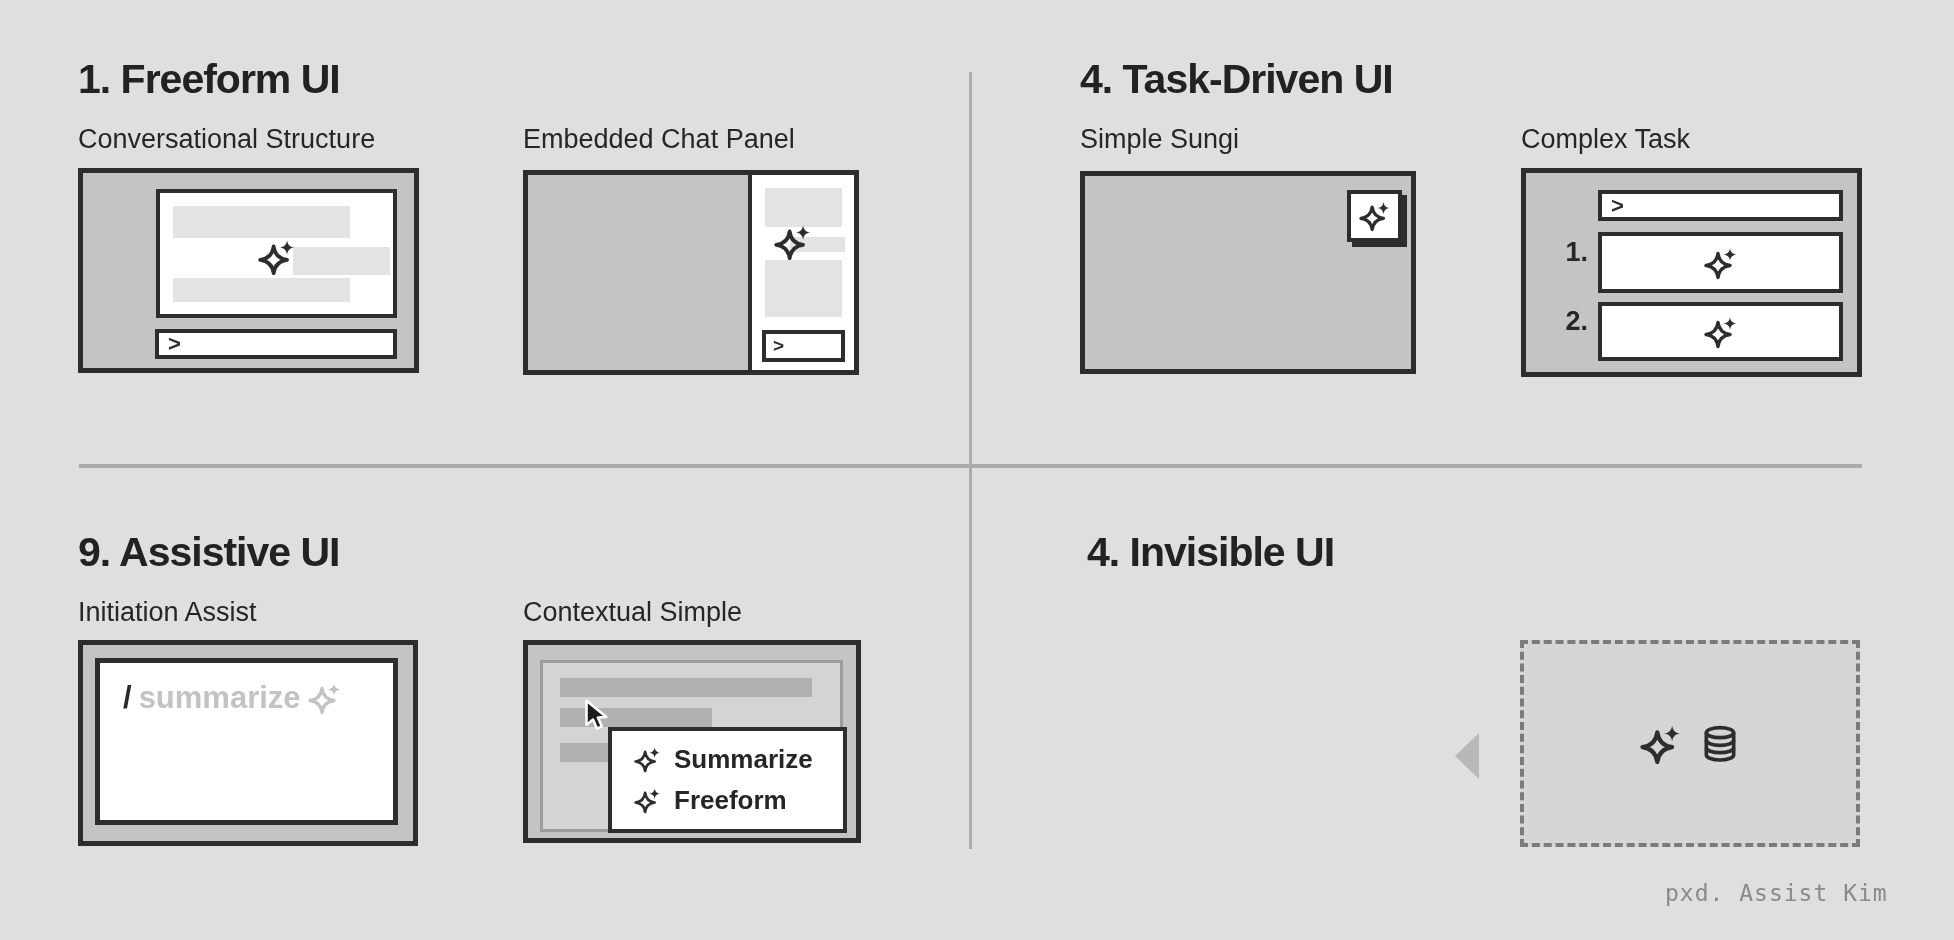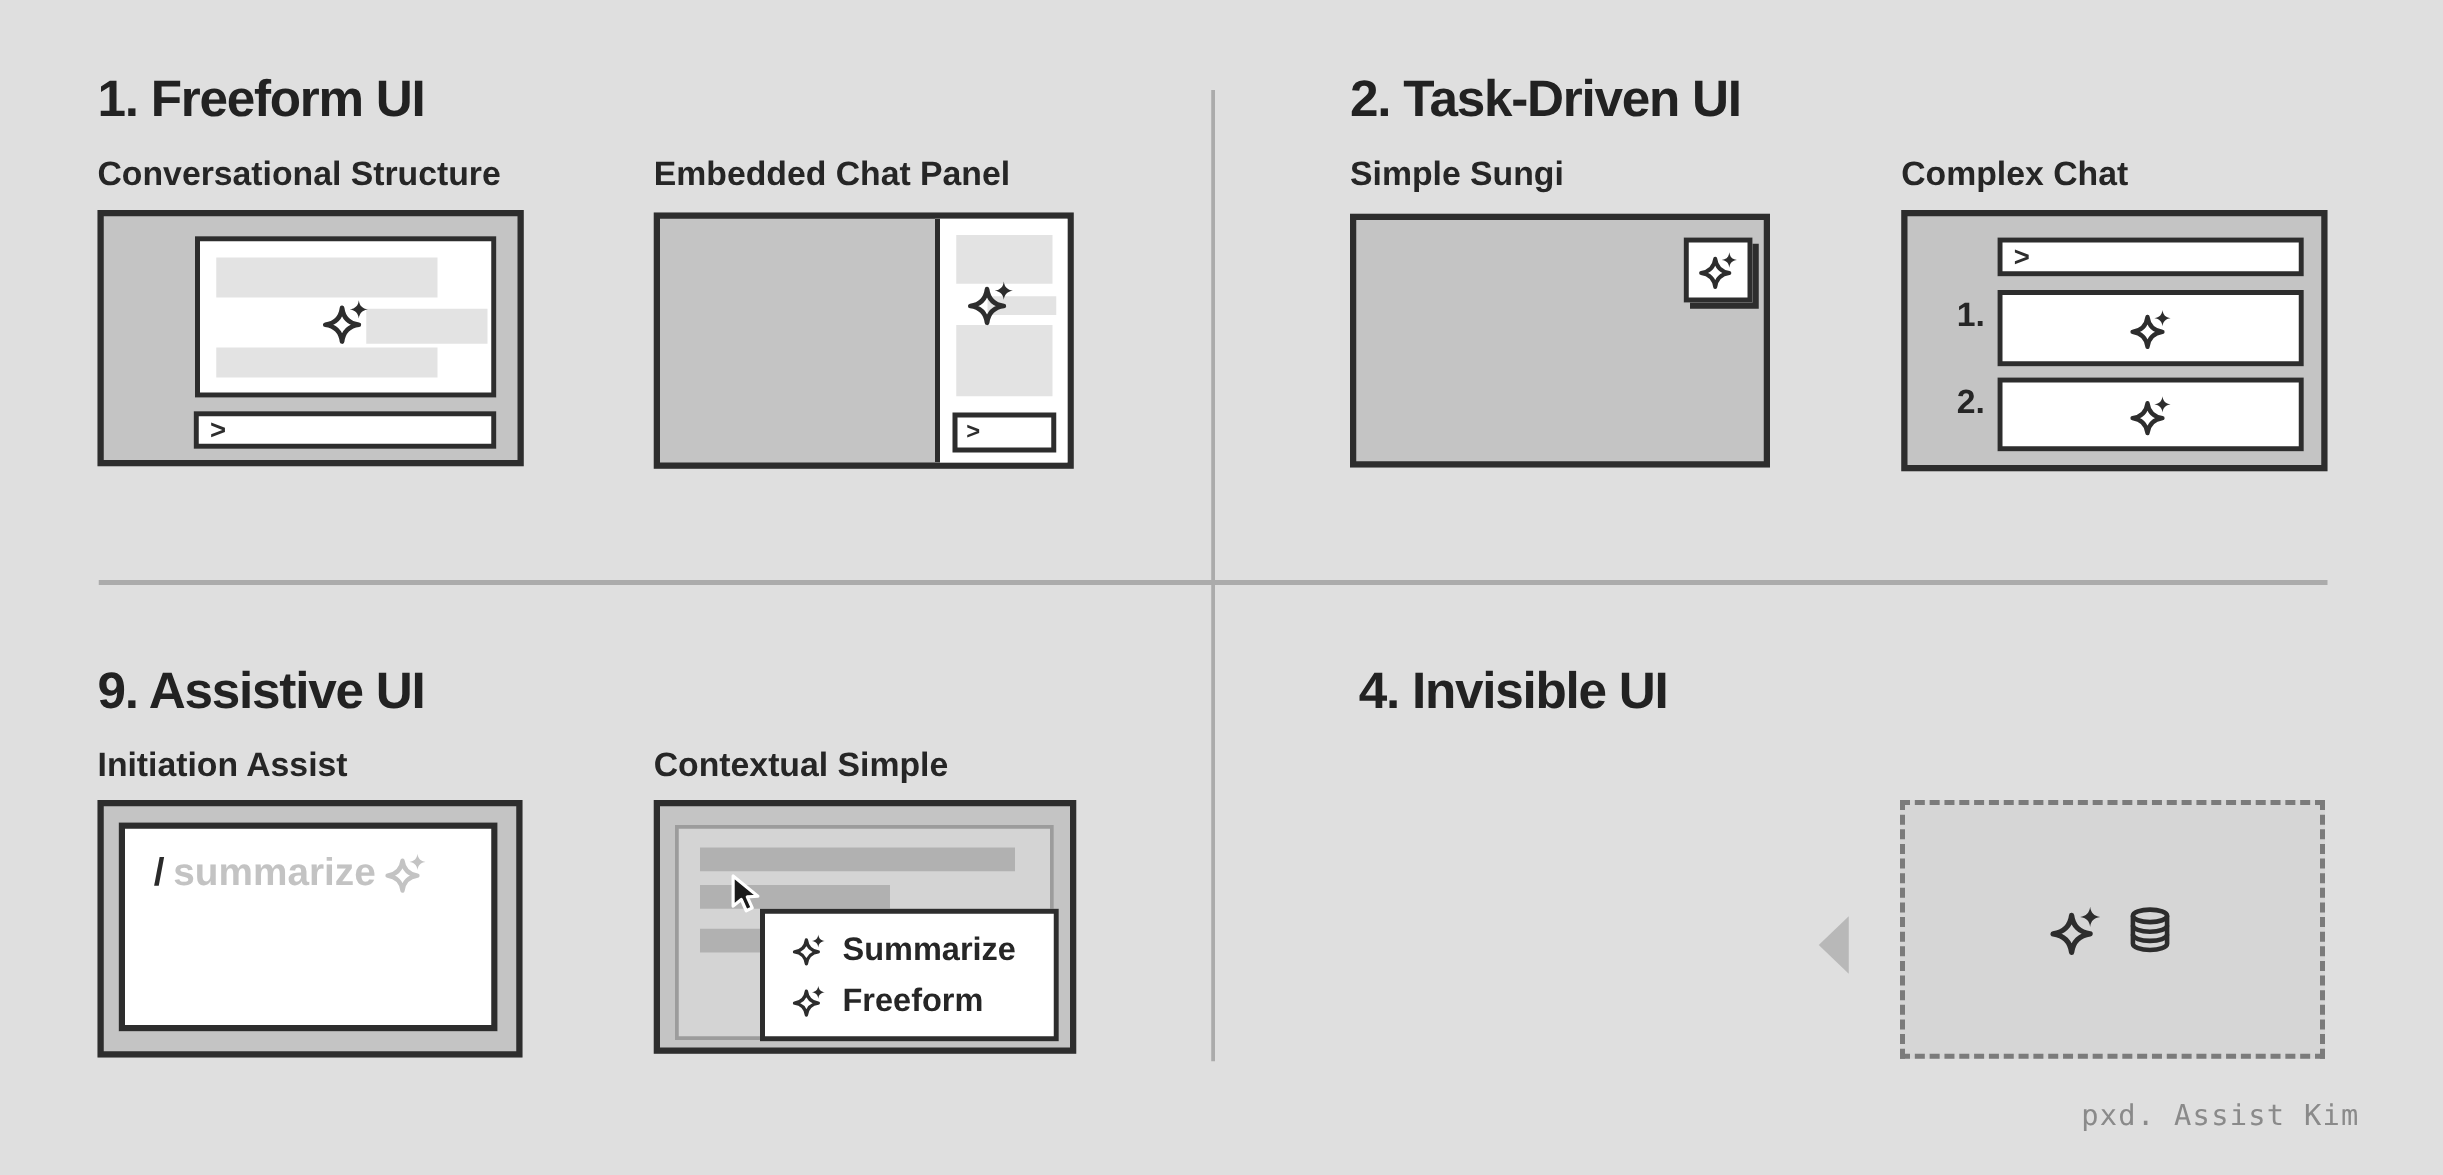--- a/index.html
+++ b/index.html
@@ -1,21 +1,21 @@
 <!DOCTYPE html>
 <html style="--bg: #dfdfdf; --ink: #2d2d2d; --boxGray: #c4c4c4; --barLight: #e3e3e3; --barMid: #b1b1b1; --innerGray: #d4d4d4; --innerBorder: #9c9c9c; --divider: #ababab; --muted: #c3c3c3; --tileFill: #e2e2e2; --tileBorder: #9a9a9a; --dashFill: #d6d6d6; --dashBorder: #7b7b7b; --triangle: #b8b8b8; --signature: #8a8a8a;"><head>
 <meta charset="utf-8">
 <style>
   html,body{margin:0;padding:0;}
   body{background:var(--bg,#dfdfdf);width:1954px;height:940px;overflow:hidden;
        font-family:"Liberation Sans",sans-serif;}
   .canvas{position:relative;width:1808px;height:940px;background:var(--bg,#dfdfdf);color:var(--ink,#2d2d2d);}
   .abs{position:absolute;}
   .sec-title{position:absolute;margin:0;font-size:41px;font-weight:700;letter-spacing:-1px;color:#222;}
-  .panel-label{position:absolute;font-size:27px;font-weight:700;color:#262626;}
+  .panel-label{position:absolute;font-size:27px;font-weight:400;color:#262626;}
   .gray-box{position:absolute;background:var(--boxGray,#c4c4c4);border:5px solid var(--ink,#2d2d2d);box-sizing:border-box;}
   .white-panel{position:absolute;background:#fff;border:4px solid var(--ink,#2d2d2d);box-sizing:border-box;}
   .bar{position:absolute;background:var(--barLight,#e3e3e3);}
   .gbar{position:absolute;background:var(--barMid,#b1b1b1);}
   .prompt-input{position:absolute;background:#fff;border:4px solid var(--ink,#2d2d2d);box-sizing:border-box;
                 display:flex;align-items:center;padding-left:9px;font-weight:700;font-size:22px;color:var(--ink,#2d2d2d);}
   .icon{display:inline-block;line-height:0;color:var(--ink,#2d2d2d);}
   .icon svg{width:100%;height:100%;display:block;}
   .divider-v{position:absolute;left:969px;top:72px;width:3px;height:777px;background:var(--divider,#ababab);}
   .divider-h{position:absolute;left:79px;top:464px;width:1783px;height:4px;background:var(--divider,#ababab);}
@@ -85,35 +85,35 @@
             <path d="M26 2 C26.5 6 28.5 8 32.5 8.5 C28.5 9 26.5 11 26 15 C25.5 11 23.5 9 19.5 8.5 C23.5 8 25.5 6 26 2 Z" fill="currentColor"></path>
           </svg>
         </span>
       <div class="bar" style="left:13px;top:85px;width:77px;height:57px;"></div>
       <div class="prompt-input" style="left:10px;top:155px;width:83px;height:32px;font-size:19px;padding-left:7px;">
         <span>&gt;</span>
       </div>
     </div>
   </div>
 
-  <h2 class="sec-title" style="left:1080px;top:56px;">2. Task-Driven UI</h2>
+  <h2 class="sec-title" style="left:1080px;top:56px;">4. Task-Driven UI</h2>
 
   <div class="panel-label" style="left:1080px;top:124px;">Simple Sungi</div>
   <div class="gray-box" style="left:1080px;top:171px;width:336px;height:203px;">
     <div class="spark-btn">
       <span class="icon" style="width:32px;height:32px;">
           <svg viewBox="0 0 34 34" fill="none">
             <path d="M14 7.5 C14.9 14.3 19.2 18.6 26 19.5 C19.2 20.4 14.9 24.7 14 31.5 C13.1 24.7 8.8 20.4 2 19.5 C8.8 18.6 13.1 14.3 14 7.5 Z" stroke="currentColor" stroke-width="3.4" stroke-linejoin="round"></path>
             <path d="M26 2 C26.5 6 28.5 8 32.5 8.5 C28.5 9 26.5 11 26 15 C25.5 11 23.5 9 19.5 8.5 C23.5 8 25.5 6 26 2 Z" fill="currentColor"></path>
           </svg>
         </span>
     </div>
   </div>
 
-  <div class="panel-label" style="left:1521px;top:124px;">Complex Chat</div>
+  <div class="panel-label" style="left:1521px;top:124px;">Complex Task</div>
   <div class="gray-box" style="left:1521px;top:168px;width:341px;height:209px;">
     <div class="prompt-input" style="left:72px;top:17px;width:245px;height:31px;">
       <span>&gt;</span>
     </div>
     <div class="step-label" style="left:20px;top:64px;">1.</div>
     <div class="step-box" style="left:72px;top:59px;width:245px;height:61px;">
       <span class="icon" style="width:34px;height:34px;">
           <svg viewBox="0 0 34 34" fill="none">
             <path d="M14 7.5 C14.9 14.3 19.2 18.6 26 19.5 C19.2 20.4 14.9 24.7 14 31.5 C13.1 24.7 8.8 20.4 2 19.5 C8.8 18.6 13.1 14.3 14 7.5 Z" stroke="currentColor" stroke-width="3.4" stroke-linejoin="round"></path>
             <path d="M26 2 C26.5 6 28.5 8 32.5 8.5 C28.5 9 26.5 11 26 15 C25.5 11 23.5 9 19.5 8.5 C23.5 8 25.5 6 26 2 Z" fill="currentColor"></path>

